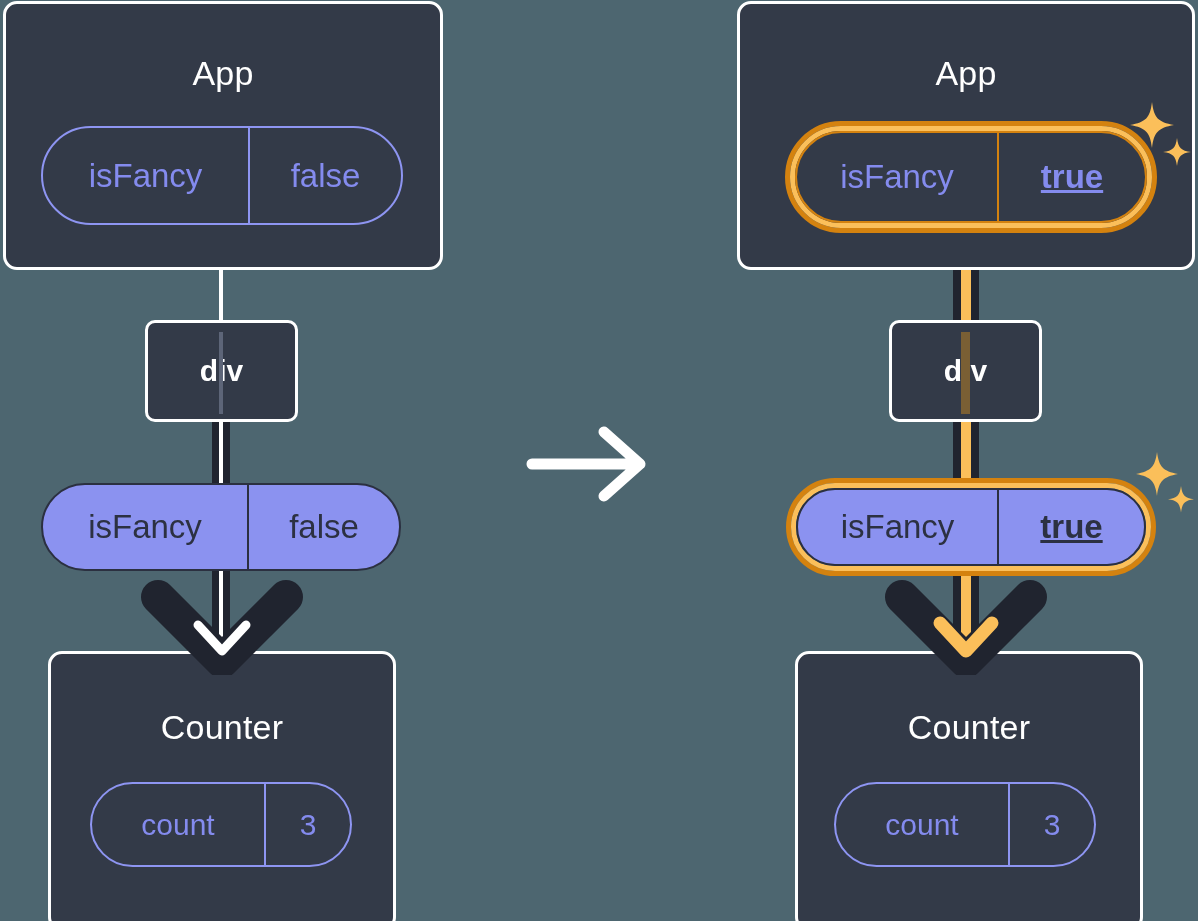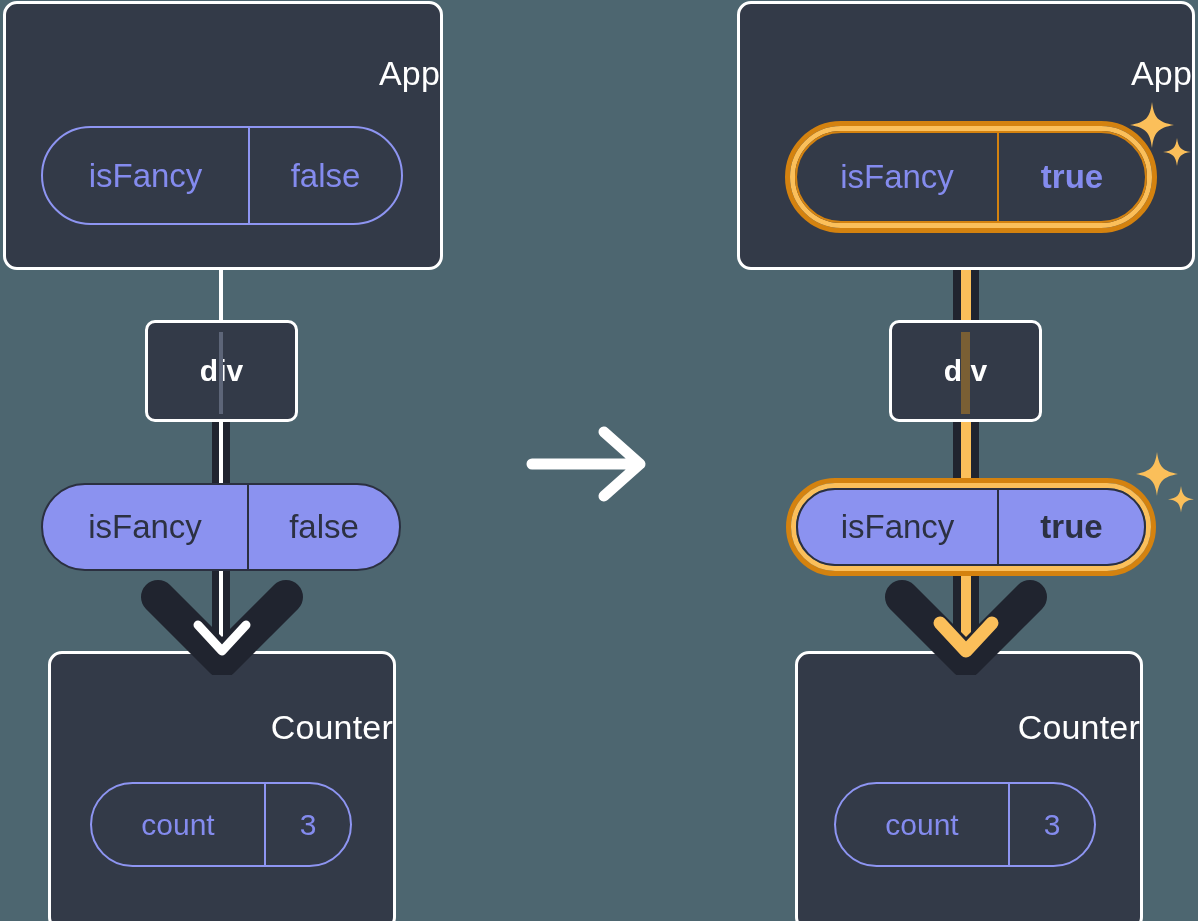--- a/index.html
+++ b/index.html
@@ -15,21 +15,21 @@
   
   .node{
     position:absolute;
     background:#333a48;
     border:3px solid #ffffff;
     border-radius:14px;
     box-sizing:border-box;
   }
   .node-title{
     position:absolute;left:0;right:0;
-    text-align:right;
+    text-align:center;
     color:#ffffff;
     font-size:34px;
     letter-spacing:.2px;
   }
   .divbox{
     position:absolute;
     background:#333a48;
     border:3px solid #ffffff;
     border-radius:10px;
     box-sizing:border-box;
@@ -66,21 +66,21 @@
     color:#2c3142;
     overflow:hidden;
     z-index:9;
   }
   .pill-fill .k,.pill-fill .v{
     display:flex;align-items:center;justify-content:center;
     font-size:33px;
   }
   .pill-fill .k{flex:0 0 auto;}
   .pill-fill .v{flex:1 1 auto;border-left:2px solid #2b3040;}
-  .bold{font-weight:700;}
+  .bold{font-weight:700;text-decoration:underline;}
 
   
   .ring{
     position:absolute;
     box-sizing:border-box;
     border-radius:999px;
     border:5px solid #d4820f;
     z-index:8;
     pointer-events:none;
   }

